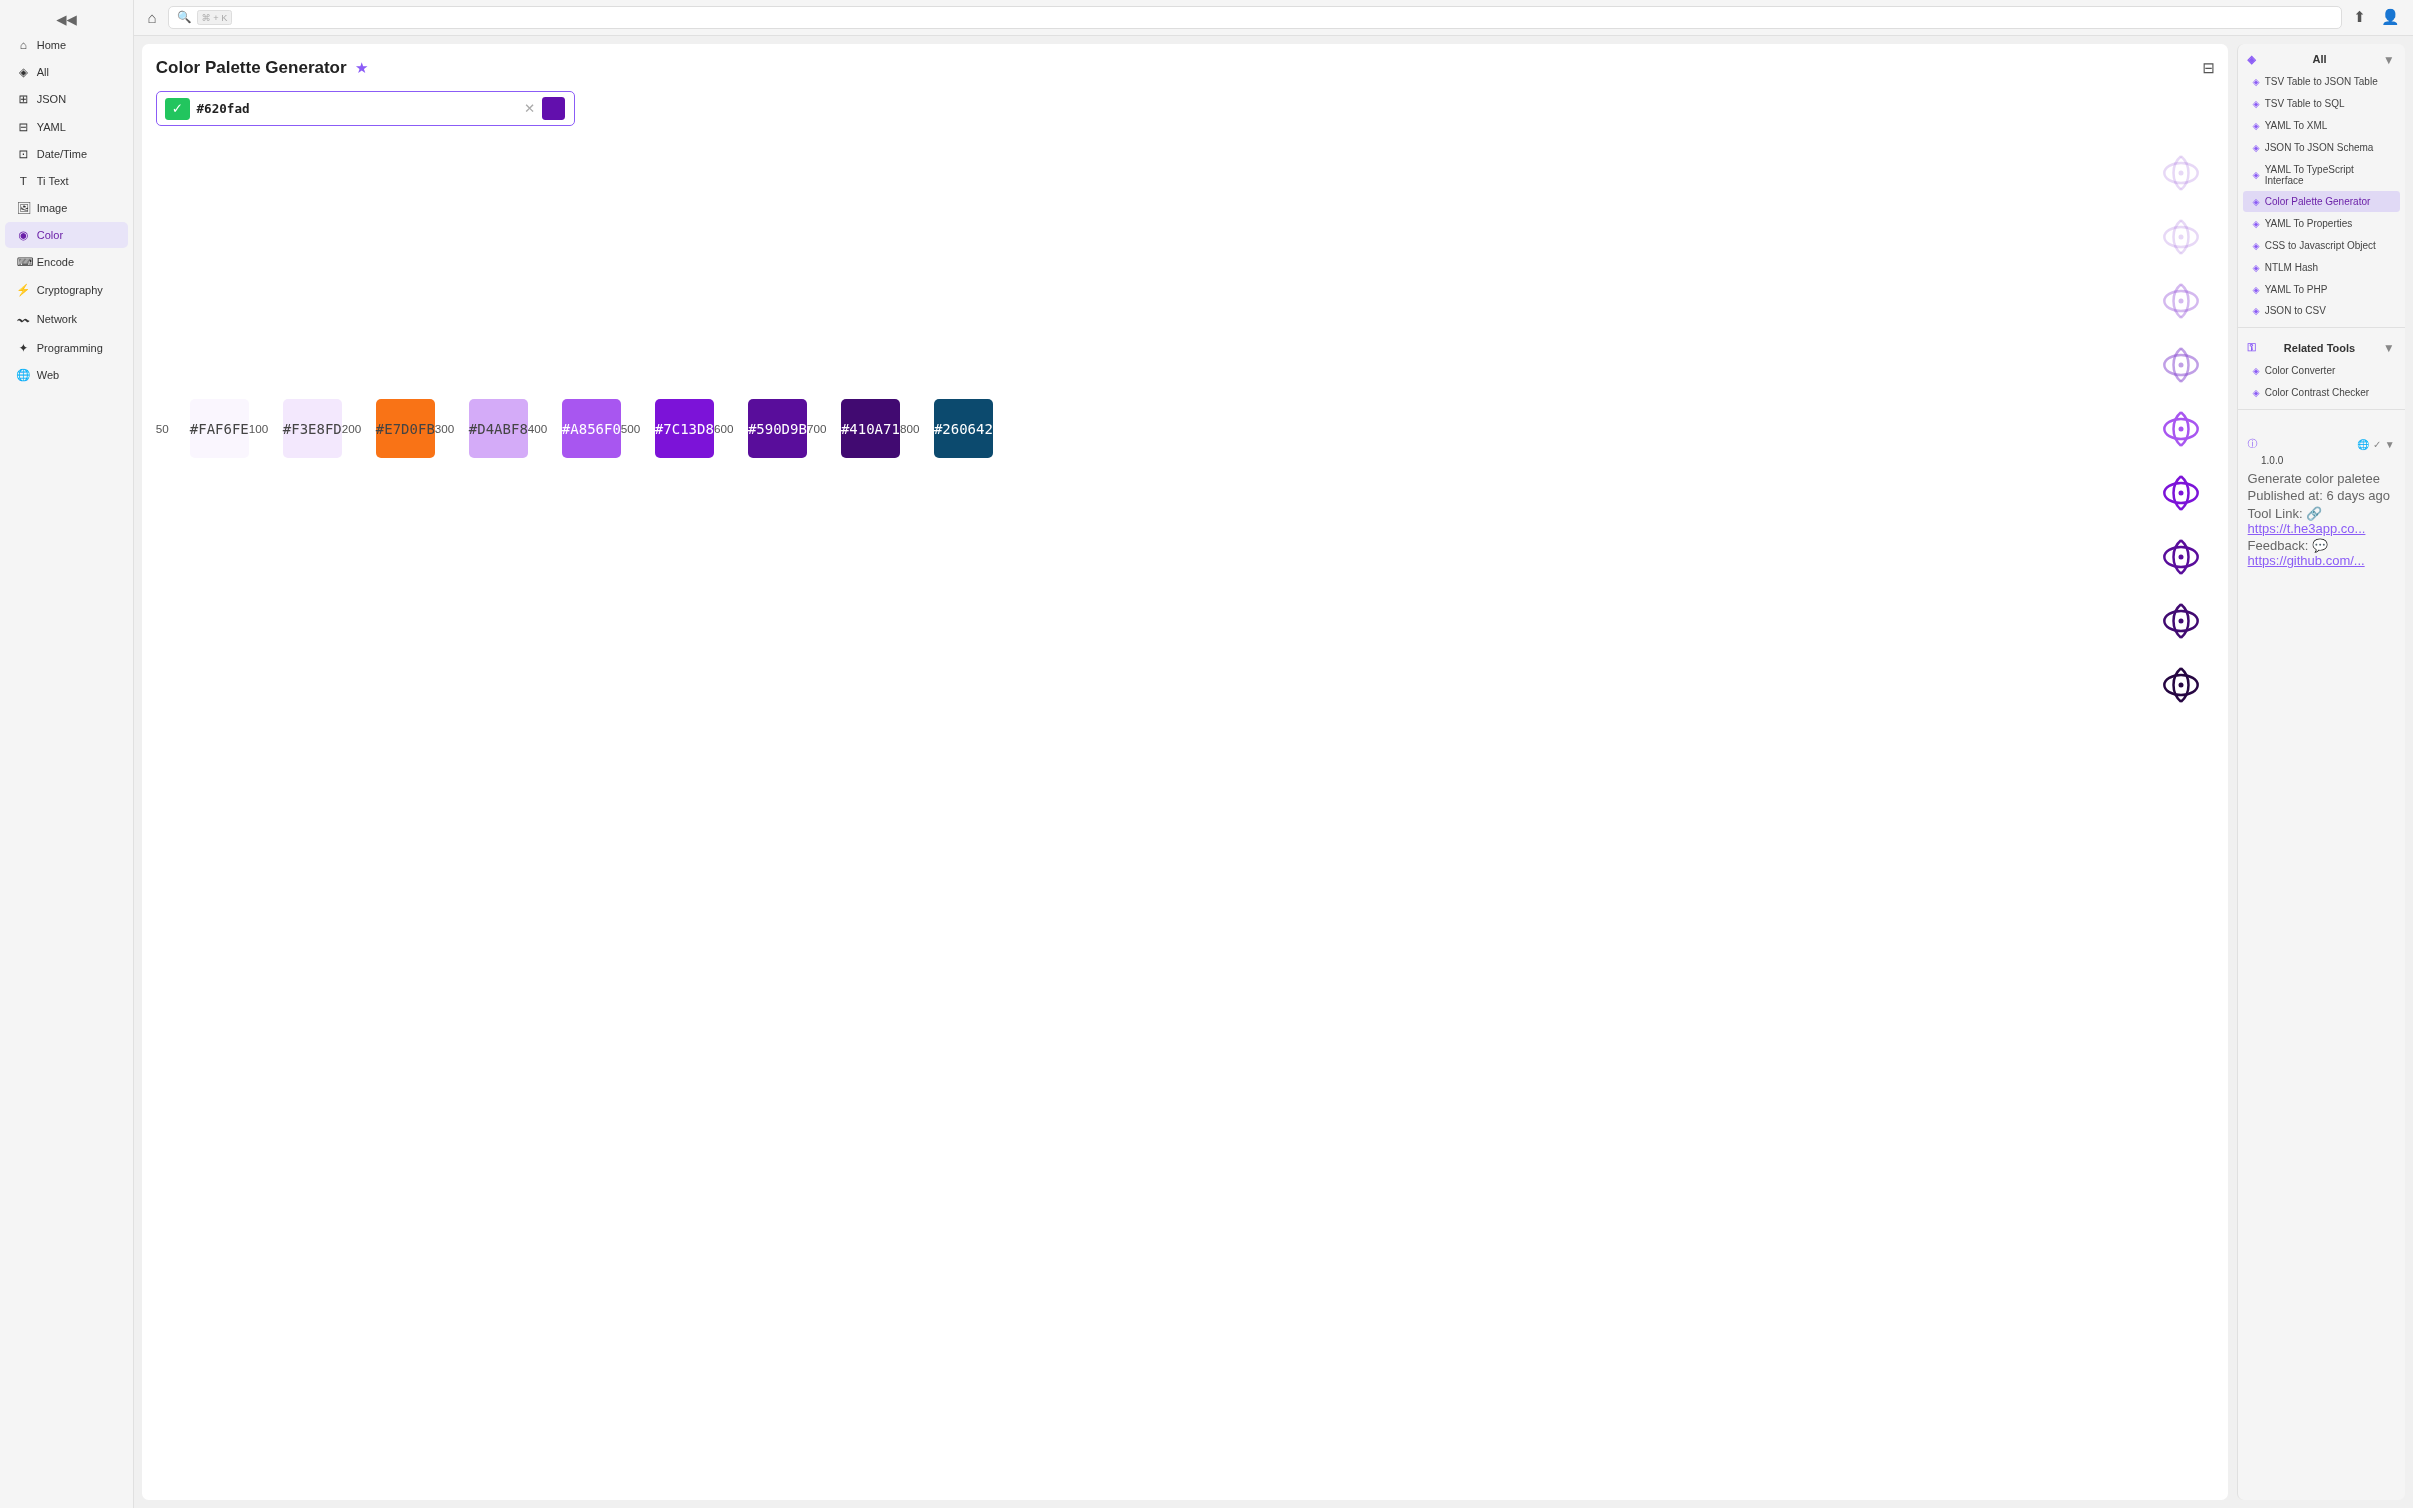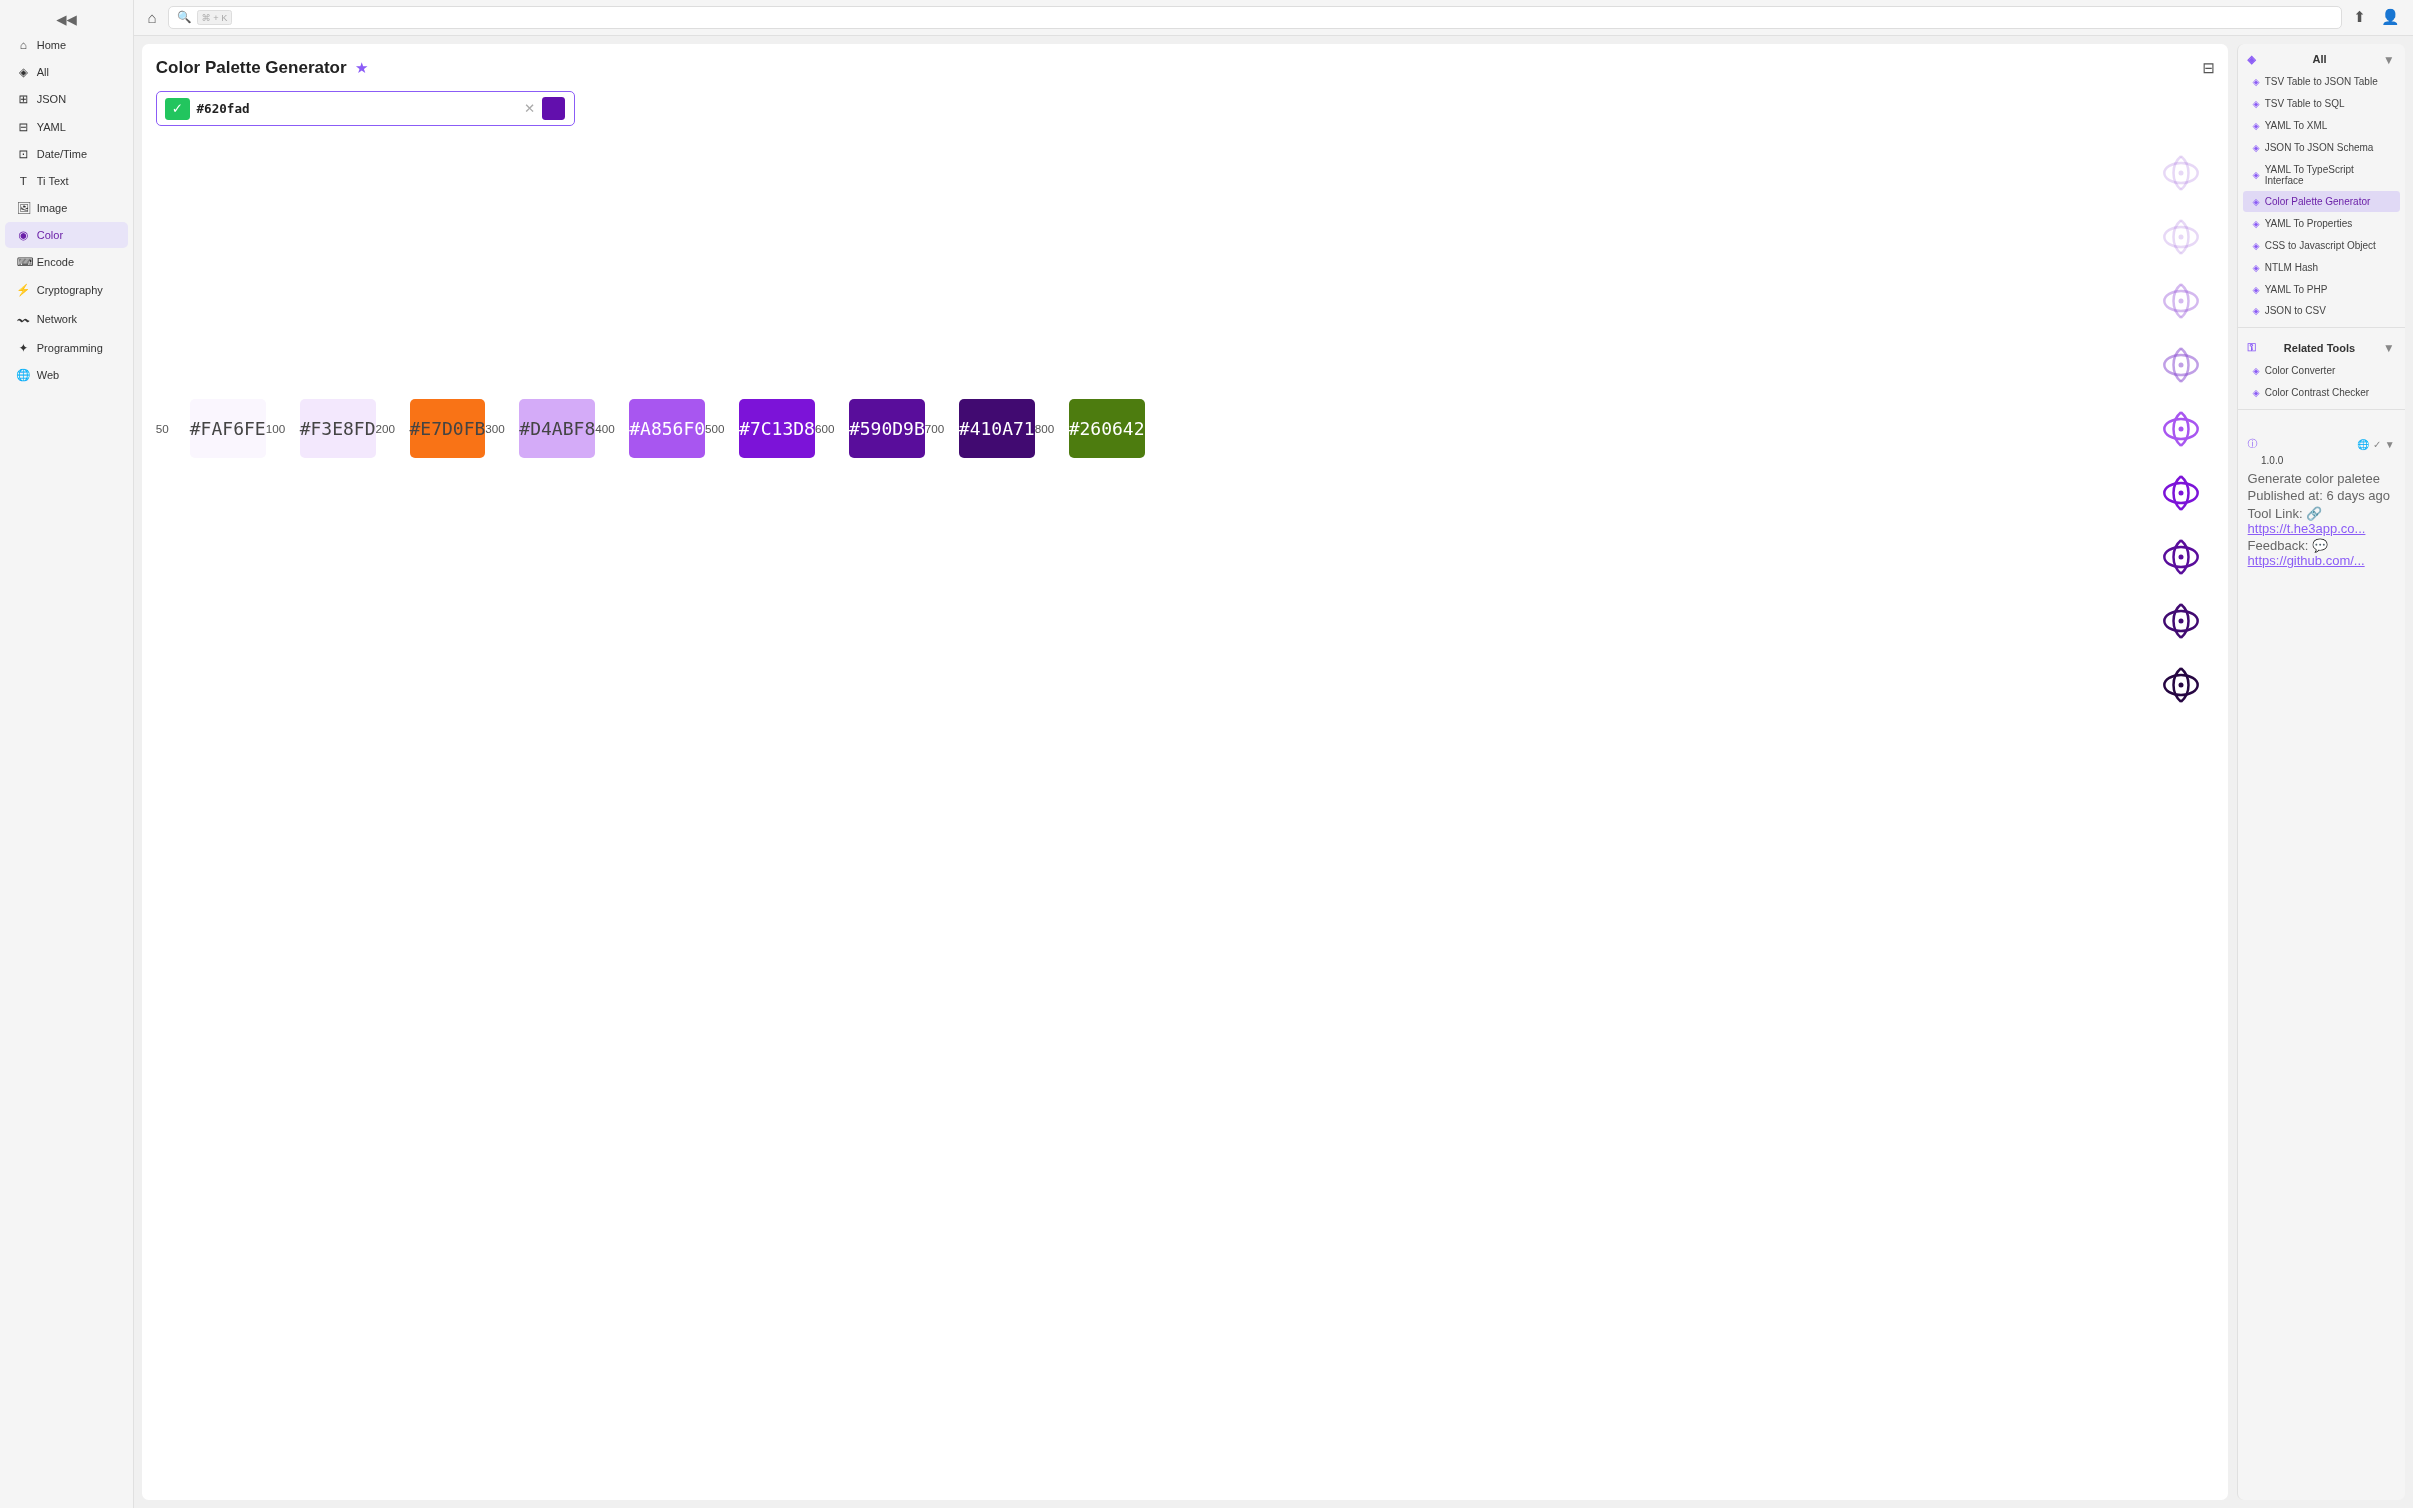--- a/index.html
+++ b/index.html
@@ -134,21 +134,21 @@
     .palette-label {
       width: 34px; font-size: 11.7px; color: #555; font-weight: 500; flex-shrink: 0;
     }
     .palette-swatch {
       flex: 1;
       height: 59px;
       border-radius: 5px;
       display: flex;
       align-items: center;
       justify-content: center;
-      font-size: 18px;
+      font-size: 14px;
       font-weight: 500;
       font-family: monospace;
       cursor: pointer;
     }
     .palette-icon-cell {
       display: flex;
       align-items: center;
       justify-content: center;
       width: 50px;
       height: 59px;
@@ -337,21 +337,21 @@
             <div class="palette-row">
               <span class="palette-label">600</span>
               <div class="palette-swatch" style="background: rgb(89, 13, 155); color: rgb(255, 255, 255);">#590D9B</div>
             </div>
             <div class="palette-row">
               <span class="palette-label">700</span>
               <div class="palette-swatch" style="background: rgb(65, 10, 113); color: rgb(255, 255, 255);">#410A71</div>
             </div>
             <div class="palette-row">
               <span class="palette-label">800</span>
-              <div class="palette-swatch" style="background: #4d7c0f; color: rgb(255, 255, 255);">#260642</div>
+              <div class="palette-swatch" style="background: #0c4a6e; color: rgb(255, 255, 255);">#260642</div>
             </div>
           </div>
         <div class="palette-icons" id="palette-icons">
             <div class="palette-icon-cell brand-icon">
     <svg viewBox="0 0 48 48" width="40" height="40" fill="rgba(160,100,220,0.25)" xmlns="http://www.w3.org/2000/svg">
       <ellipse cx="24" cy="24" rx="20" ry="12" stroke="rgba(160,100,220,0.25)" stroke-width="3" fill="none"></ellipse>
       <path d="M24 4 C36 14, 36 34, 24 44" stroke="rgba(160,100,220,0.25)" stroke-width="3" fill="none"></path>
       <path d="M24 4 C12 14, 12 34, 24 44" stroke="rgba(160,100,220,0.25)" stroke-width="3" fill="none"></path>
       <circle cx="24" cy="24" r="3" fill="rgba(160,100,220,0.25)"></circle>
     </svg>

